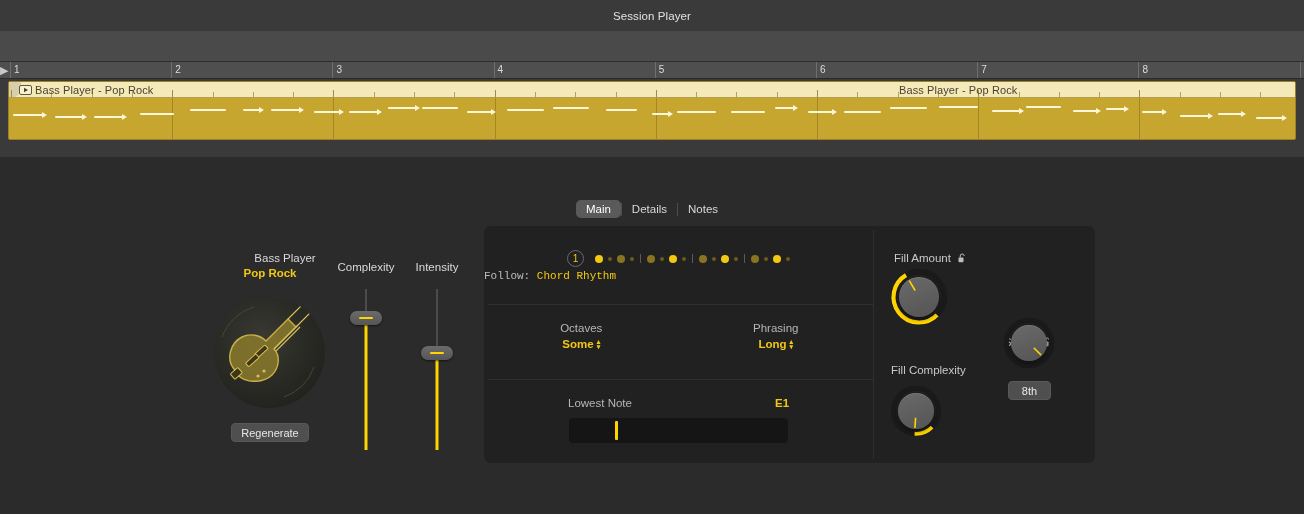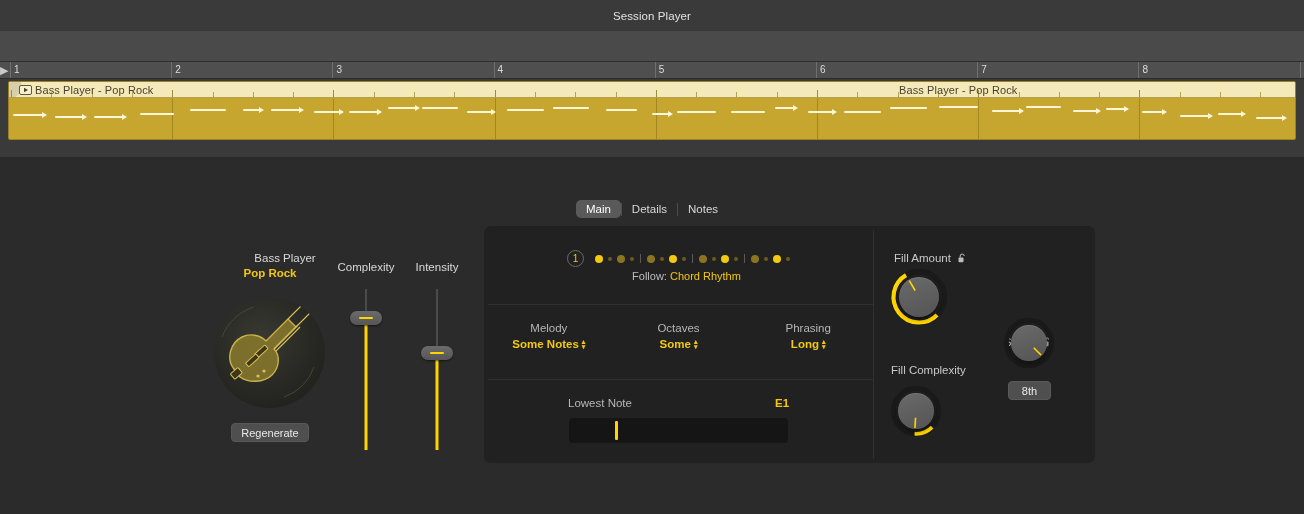--- a/index.html
+++ b/index.html
@@ -205,21 +205,21 @@
 
   .step-row { position: absolute; left: 0; top: 24px; width: 389px; display: flex; justify-content: center; align-items: center; gap: 5px; }
   .step-badge {
     width: 17px; height: 17px; border-radius: 50%; border: 1px solid #6a6a6a;
     color: #f2c811; font-size: 10px; display: flex; align-items: center; justify-content: center;
     margin-right: 6px;
   }
   .dot { border-radius: 50%; flex: none; }
   .dot-sep { width: 1px; height: 9px; background: #5a5a5a; flex: none; margin: 0 1px; }
   .follow-row {
-    position: absolute; left: 8px; top: 44px; width: 389px; text-align: center; font-size: 11px; color: #bdbdbd;
+    position: absolute; left: 0; top: 44px; width: 389px; font-size: 11px; color: #bdbdbd; font-family: Liberation Mono, monospace;
   }
   .follow-row b { color: #f2c811; font-weight: normal; }
 
   .param3 { position: absolute; top: 96px; left: 0; width: 389px; display: flex; }
   .param3 > div { flex: 1; text-align: center; }
   .p-label { font-size: 11.5px; color: #b6b6b6; }
   .p-value { font-size: 11.5px; color: #f2c811; font-weight: bold; margin-top: 4px; }
   .p-value .stepper-inline { display:inline-flex; flex-direction: column; line-height: 4.5px; font-size: 7px; color: #f2c811; vertical-align: middle; margin-left: 3px; }
 
   .lownote-label { position: absolute; left: 84px; top: 171px; font-size: 11.5px; color: #b6b6b6; }
@@ -502,27 +502,20 @@
       </span>
   </div>
 
   <div class="follow-row">
     <span>Follow:</span>
     <b>Chord Rhythm</b>
   </div>
 
   <div class="param3" id="param3">
       <div>
-        <div class="p-label">Melody</div>
-        <div class="p-value"><span>Some Notes</span><span class="stepper-inline">
-            <span>▴</span>
-            <span>▾</span>
-          </span></div>
-      </div>
-      <div>
         <div class="p-label">Octaves</div>
         <div class="p-value"><span>Some</span><span class="stepper-inline">
             <span>▴</span>
             <span>▾</span>
           </span></div>
       </div>
       <div>
         <div class="p-label">Phrasing</div>
         <div class="p-value"><span>Long</span><span class="stepper-inline">
             <span>▴</span>

